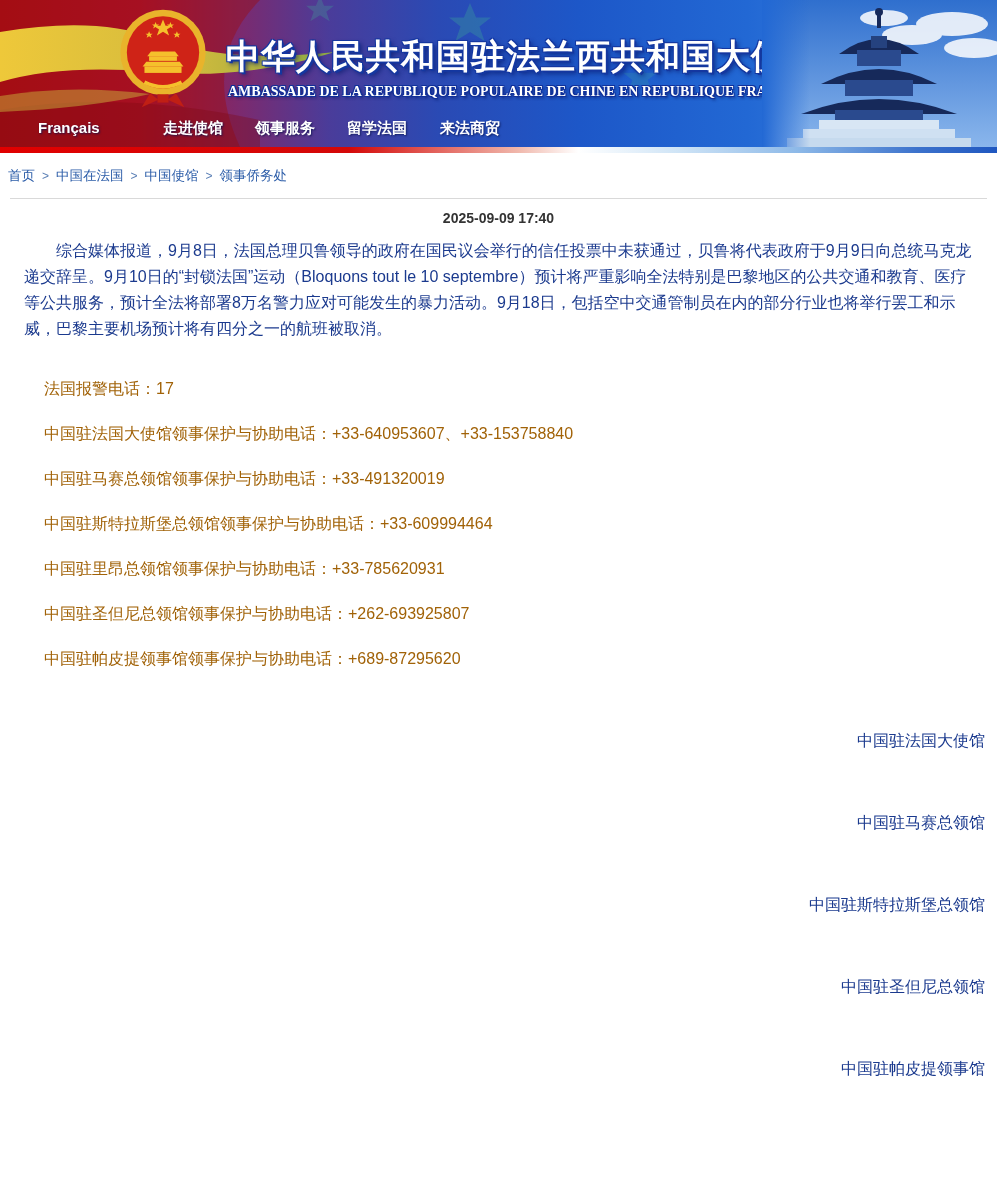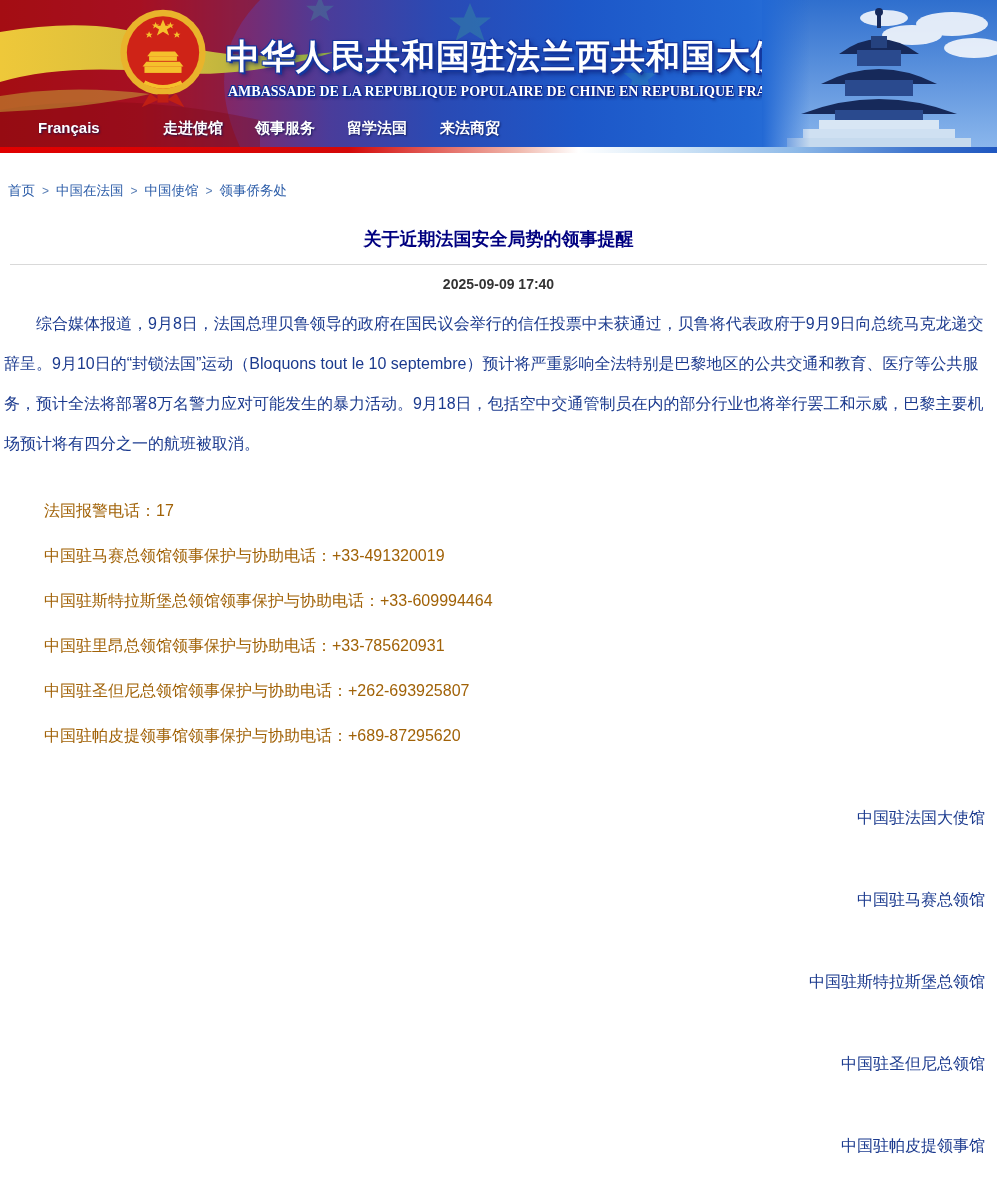--- a/index.html
+++ b/index.html
@@ -30,29 +30,29 @@
   .nav span:nth-child(1){left:38px;}
   .nav span:nth-child(2){left:163px;}
   .nav span:nth-child(3){left:255px;}
   .nav span:nth-child(4){left:347px;}
   .nav span:nth-child(5){left:440px;}
   .tricolor{
     width:997px;height:6px;
     background:linear-gradient(to right,#e00000 0%,#d40808 35%,#f0b8ac 52%,#ffffff 58%,#cfe4f6 68%,#8db9e8 80%,#3c72cc 92%,#1f57c0 100%);
   }
   
-  .breadcrumb{padding:0 0 0 8px;font-size:13.5px;color:#2b5ca8;margin-top:29px;}
+  .breadcrumb{padding:14px 0 0 8px;font-size:13.5px;color:#2b5ca8;}
   .crumb{cursor:pointer;}
   .crumb + .crumb::before{content:var(--sep);color:#5a7fb5;margin:0 7px;font-size:12px;cursor:default;}
   
   .article-title{text-align:center;margin-top:27px;font-size:18px;font-weight:bold;color:#000080;}
   .title-rule{border:none;border-top:1px solid #d9d9d9;margin:13px 10px 0 10px;}
   .pub-date{text-align:center;font-size:14px;color:#333333;margin-top:11px;font-weight:bold;}
   .body-text{margin-top:12px;font-size:16px;color:#1b3a8e;}
-  .body-text p{line-height:40px;text-indent:2em;margin:0;padding:0 4px;}
+  .body-text p{line-height:26px;text-indent:2em;margin:0;padding:0 24px;}
   .hotlines{margin-top:30px;font-size:16px;color:#a16207;}
   .hotlines p{line-height:34px;text-indent:2em;margin:0 0 11px 0;padding:0 12px;}
   .signatures{margin-top:45px;text-align:right;padding-right:12px;font-size:16px;color:#1b3a8e;}
   .signatures div{line-height:34px;margin-bottom:12px;margin-top:48px;}
 </style>
 </head>
 <body style="--sep: &quot;&gt;&quot;;">
 
 <div class="banner">
   <svg class="banner-bg" viewBox="0 0 997 147" preserveAspectRatio="none">
@@ -159,30 +159,30 @@
     <span>领事服务</span>
     <span>留学法国</span>
     <span>来法商贸</span>
   </div>
 </div>
 <div class="tricolor"></div>
 
 <div class="breadcrumb"><span class="crumb">首页</span><span class="crumb">中国在法国</span><span class="crumb">中国使馆</span><span class="crumb">领事侨务处</span></div>
 
 <div class="article">
-  <div class="article-title">关于近期法国安全局势的领事提醒</div>
   <hr class="title-rule">
   <div class="pub-date">2025-09-09 17:40</div>
 
   <div class="body-text">
       <p>综合媒体报道，9月8日，法国总理贝鲁领导的政府在国民议会举行的信任投票中未获通过，贝鲁将代表政府于9月9日向总统马克龙递交辞呈。9月10日的“封锁法国”运动（Bloquons tout le 10 septembre）预计将严重影响全法特别是巴黎地区的公共交通和教育、医疗等公共服务，预计全法将部署8万名警力应对可能发生的暴力活动。9月18日，包括空中交通管制员在内的部分行业也将举行罢工和示威，巴黎主要机场预计将有四分之一的航班被取消。</p>
     </div>
 
   <div class="hotlines">
       <p>法国报警电话：17</p>
+      <p>中国驻法国大使馆领事保护与协助电话：+33-640953607、+33-153758840</p>
       <p>中国驻马赛总领馆领事保护与协助电话：+33-491320019</p>
       <p>中国驻斯特拉斯堡总领馆领事保护与协助电话：+33-609994464</p>
       <p>中国驻里昂总领馆领事保护与协助电话：+33-785620931</p>
       <p>中国驻圣但尼总领馆领事保护与协助电话：+262-693925807</p>
       <p>中国驻帕皮提领事馆领事保护与协助电话：+689-87295620</p>
     </div>
 
   <div class="signatures">
       <div>中国驻法国大使馆</div>
       <div>中国驻马赛总领馆</div>

